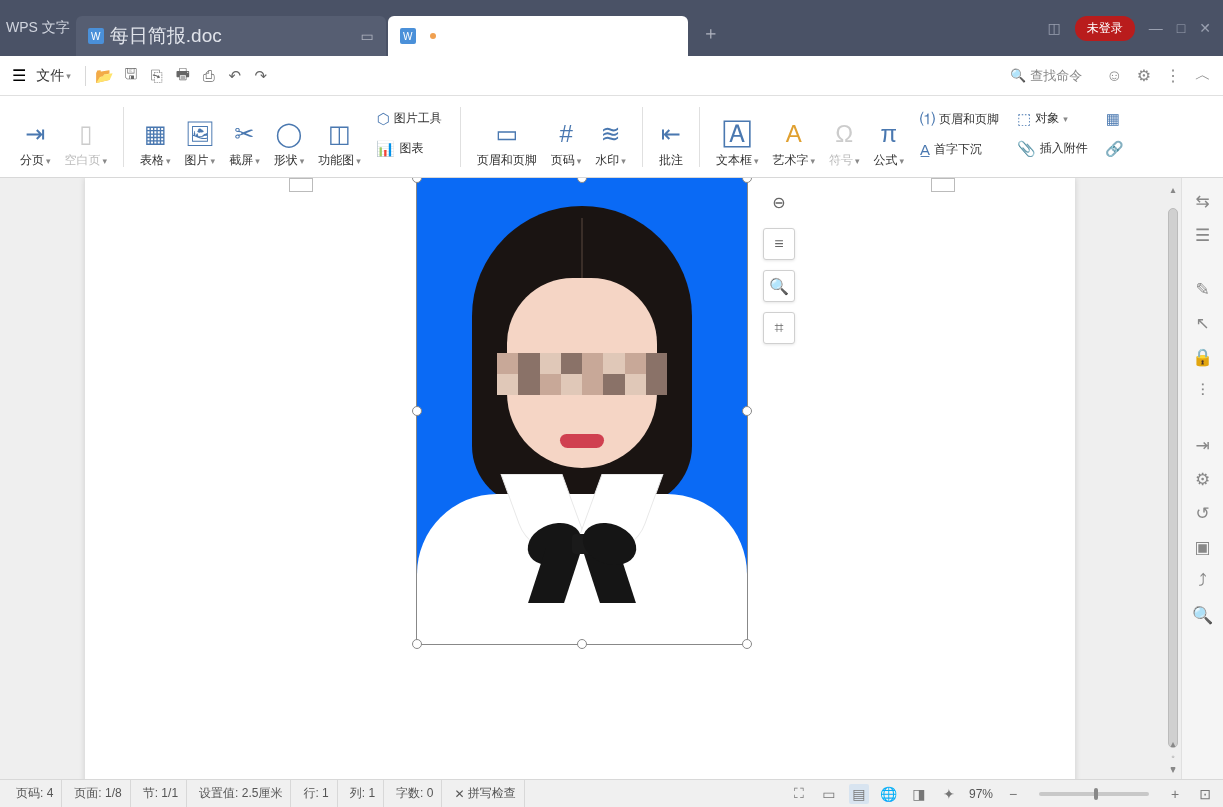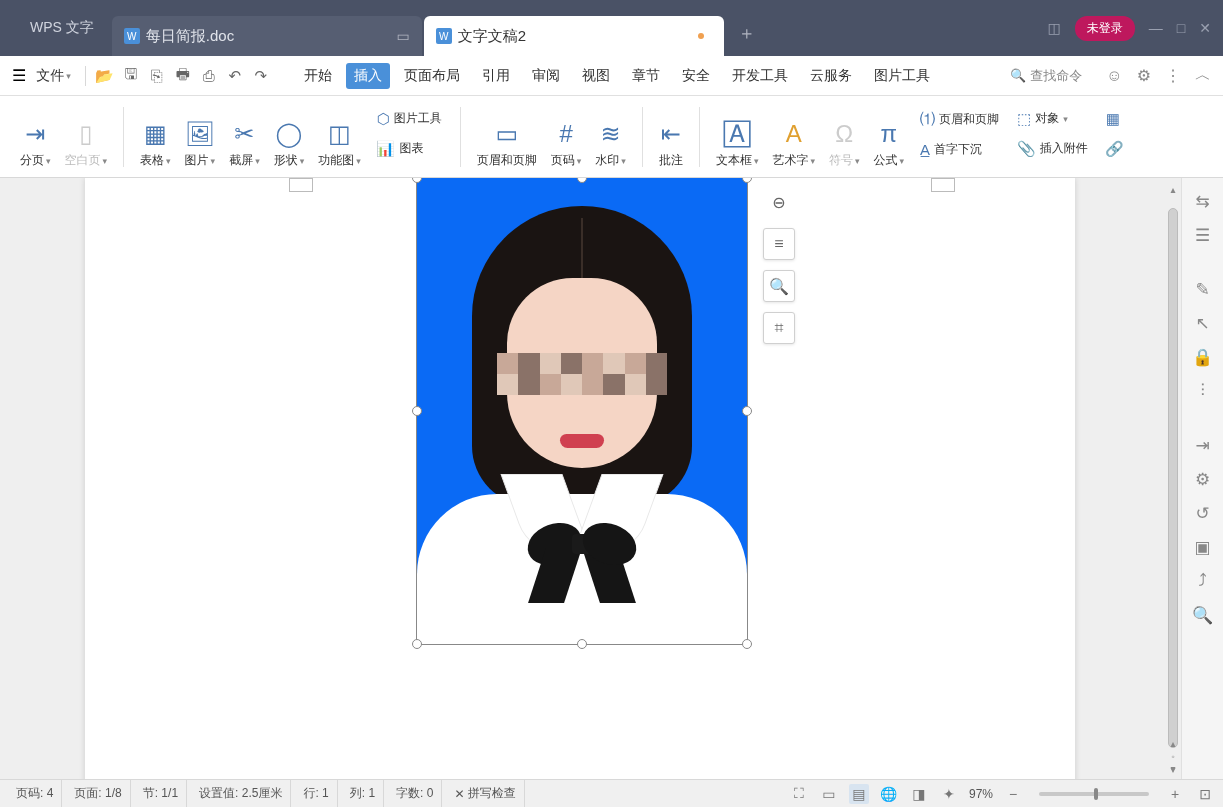--- a/index.html
+++ b/index.html
@@ -1,31 +1,31 @@
 <!DOCTYPE html>
 <html><head>
 <meta charset="utf-8">
 <style>
 * { margin: 0; padding: 0; box-sizing: border-box; font-family: "Microsoft YaHei", sans-serif; }
 body { width: 1223px; height: 807px; background: #fff; overflow: hidden; display: flex; flex-direction: column; }
 
 
 .titlebar { height: 56px; background: #4a5266; display: flex; align-items: center; padding: 0; position: relative; }
-.app-name { color: #d0d4de; font-size: 14px; padding: 0 18px; margin-left: 12px; }
+.app-name { color: #d0d4de; font-size: 14px; padding: 0 6px; }
 .tab { height: 40px; display: flex; align-items: center; padding: 0 12px; margin-top: 16px; border-radius: 6px 6px 0 0; position: relative; min-width: 150px; }
 .tab-inactive { background: #565e72; color: #e0e3ea; margin-right: 2px; width: 310px; }
 .tab-active { background: #fff; color: #333; width: 300px; }
 .tab-icon { width: 16px; height: 16px; background: #4a90d9; border-radius: 2px; margin-right: 6px; display: inline-flex; align-items: center; justify-content: center; color: #fff; font-size: 10px; }
-.tab-title { font-size: 15px; flex: 1; }
+.tab-title { font-size: 19px; flex: 1; }
 .tab-modified { width: 6px; height: 6px; background: #f0a050; border-radius: 50%; margin: 0 8px; }
 .tab-action { color: #b0b4c0; margin-left: auto; font-size: 14px; }
 .new-tab { width: 30px; height: 30px; display: flex; align-items: center; justify-content: center; color: #b0b4c0; margin-left: 8px; font-size: 18px; margin-top: 10px; }
 .win-controls { margin-left: auto; display: flex; align-items: center; gap: 14px; padding-right: 12px; }
 .win-btn { color: #9aa0b0; font-size: 14px; }
-.login-btn { background: #be185d; color: #fff; padding: 4px 12px; border-radius: 12px; font-size: 12px; }
+.login-btn { background: #b91c1c; color: #fff; padding: 4px 12px; border-radius: 12px; font-size: 12px; }
 
 
 .menubar { height: 40px; background: #fff; border-bottom: 1px solid #e0e0e0; display: flex; align-items: center; padding: 0 12px; gap: 4px; }
 .menu-btn { padding: 4px 6px; font-size: 14px; color: #333; display: flex; align-items: center; gap: 2px; }
 .menu-btn.file { font-weight: normal; }
 .hamburger { font-size: 16px; }
 .dropdown-arrow { font-size: 9px; color: #888; }
 .qat-sep { width: 1px; height: 20px; background: #d8d8d8; margin: 0 4px; }
 .qat-btn { width: 22px; height: 22px; display: flex; align-items: center; justify-content: center; color: #666; font-size: 15px; }
 .menu-tabs { display: flex; gap: 6px; margin-left: 20px; }
@@ -119,21 +119,20 @@
 
 <div class="titlebar">
   <div class="app-name">WPS 文字</div>
   <div class="tab tab-inactive">
     <span class="tab-icon">W</span>
     <span class="tab-title">每日简报.doc</span>
     <span class="tab-action">▭</span>
   </div>
   <div class="tab tab-active">
     <span class="tab-icon">W</span>
-    <span class="tab-title">文字文稿2</span>
     <span class="tab-modified"></span>
   </div>
   <div class="new-tab">＋</div>
   <div class="win-controls">
     <span class="win-btn">◫</span>
     <span class="login-btn">未登录</span>
     <span class="win-btn">—</span>
     <span class="win-btn">□</span>
     <span class="win-btn">✕</span>
   </div>
@@ -146,33 +145,20 @@
       <span class="dropdown-arrow">▾</span>
     </span>
   <span class="qat-sep"></span>
   <span class="qat-btn">📂</span>
   <span class="qat-btn">🖫</span>
   <span class="qat-btn">⎘</span>
   <span class="qat-btn">🖶</span>
   <span class="qat-btn">⎙</span>
   <span class="qat-btn">↶</span>
   <span class="qat-btn">↷</span>
-  <div class="menu-tabs">
-    <span class="menu-tab">开始</span>
-    <span class="menu-tab active">插入</span>
-    <span class="menu-tab">页面布局</span>
-    <span class="menu-tab">引用</span>
-    <span class="menu-tab">审阅</span>
-    <span class="menu-tab">视图</span>
-    <span class="menu-tab">章节</span>
-    <span class="menu-tab">安全</span>
-    <span class="menu-tab">开发工具</span>
-    <span class="menu-tab">云服务</span>
-    <span class="menu-tab">图片工具</span>
-  </div>
   <div class="search-box">
     <span>🔍</span>
     <span>查找命令</span>
   </div>
   <div class="top-right-icons">
     <span>☺</span>
     <span>⚙</span>
     <span>⋮</span>
     <span>︿</span>
   </div>

